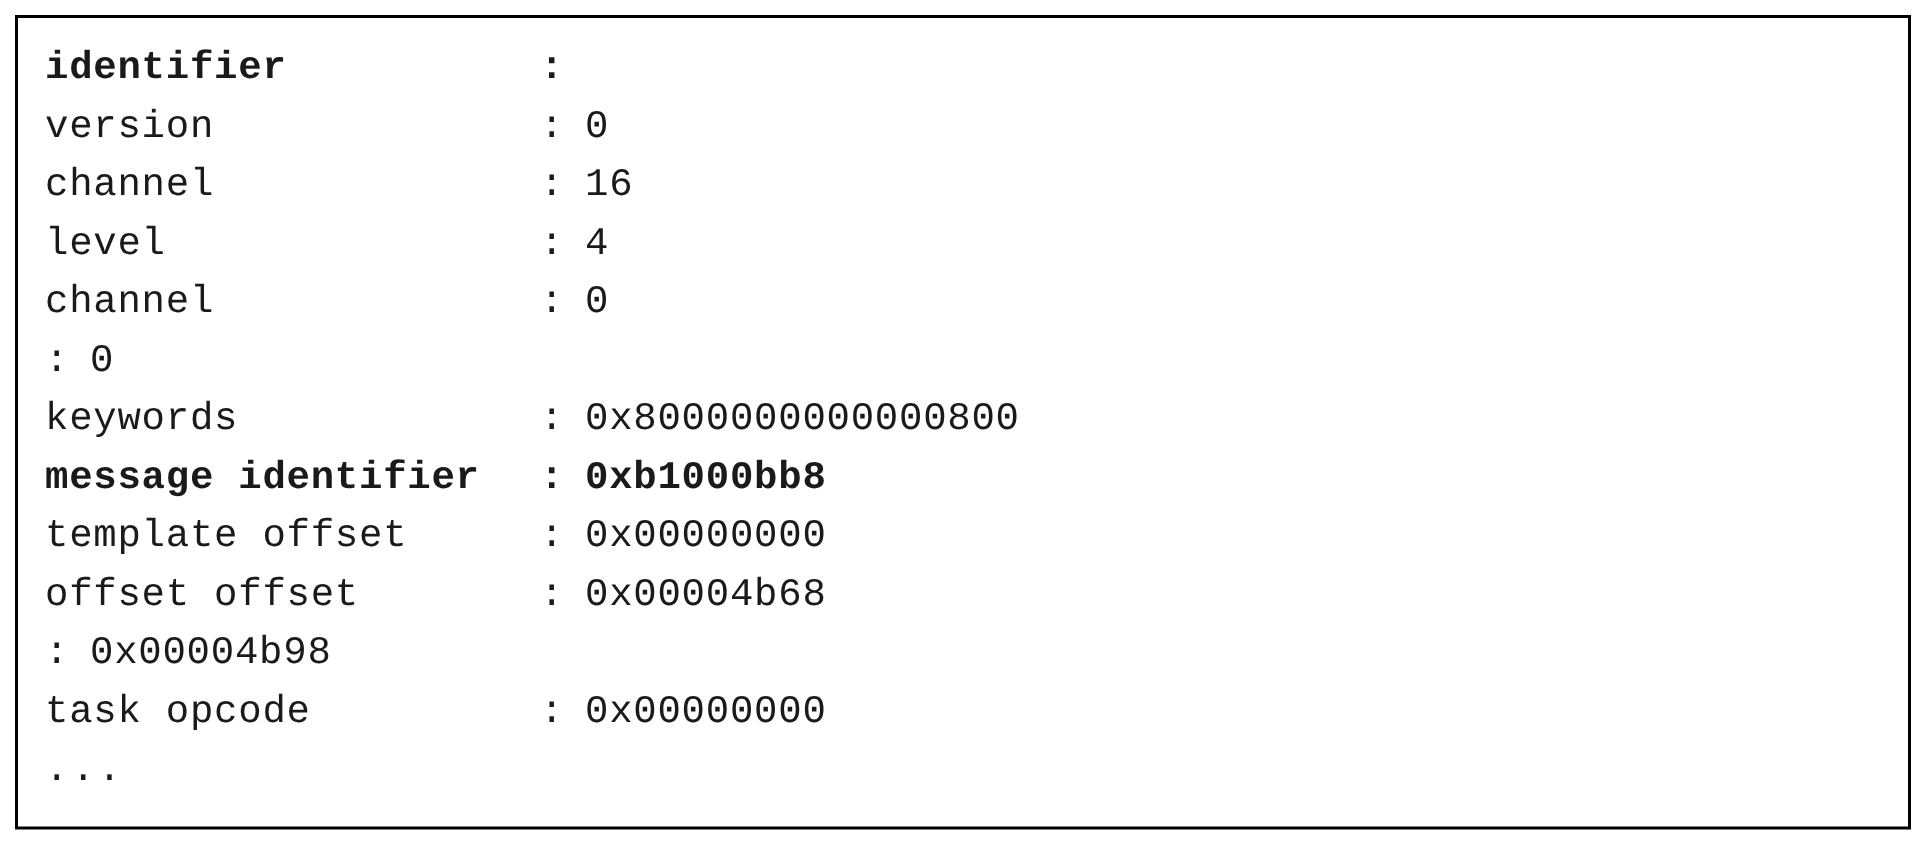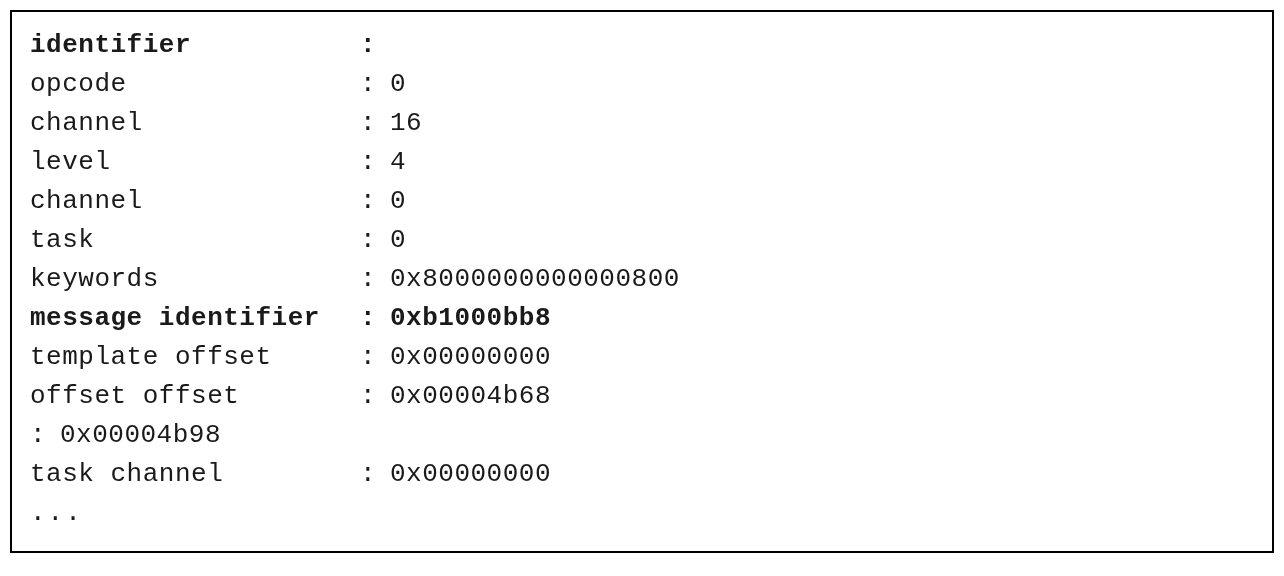--- a/index.html
+++ b/index.html
@@ -50,41 +50,40 @@
 </head>
 <body>
 
 <div class="panel">
   <div id="rows-container">
       <div class="row bold">
         <span class="label">identifier</span>
         <span class="colon">:</span>
       </div>
       <div class="row">
-        <span class="label">opcode</span>
+        <span class="label">version</span>
         <span class="colon">:</span>
         <span class="value">0</span>
       </div>
       <div class="row">
         <span class="label">channel</span>
         <span class="colon">:</span>
         <span class="value">16</span>
       </div>
       <div class="row">
         <span class="label">level</span>
         <span class="colon">:</span>
         <span class="value">4</span>
       </div>
       <div class="row">
         <span class="label">channel</span>
         <span class="colon">:</span>
         <span class="value">0</span>
       </div>
       <div class="row">
-        <span class="label">task</span>
         <span class="colon">:</span>
         <span class="value">0</span>
       </div>
       <div class="row">
         <span class="label">keywords</span>
         <span class="colon">:</span>
         <span class="value">0x8000000000000800</span>
       </div>
       <div class="row bold">
         <span class="label">message identifier</span>
@@ -99,19 +98,19 @@
       <div class="row">
         <span class="label">offset offset</span>
         <span class="colon">:</span>
         <span class="value">0x00004b68</span>
       </div>
       <div class="row">
         <span class="colon">:</span>
         <span class="value">0x00004b98</span>
       </div>
       <div class="row">
-        <span class="label">task channel</span>
+        <span class="label">task opcode</span>
         <span class="colon">:</span>
         <span class="value">0x00000000</span>
       </div>
     </div>
   <div class="ellipsis">...</div>
 </div>
 
 </body></html>

